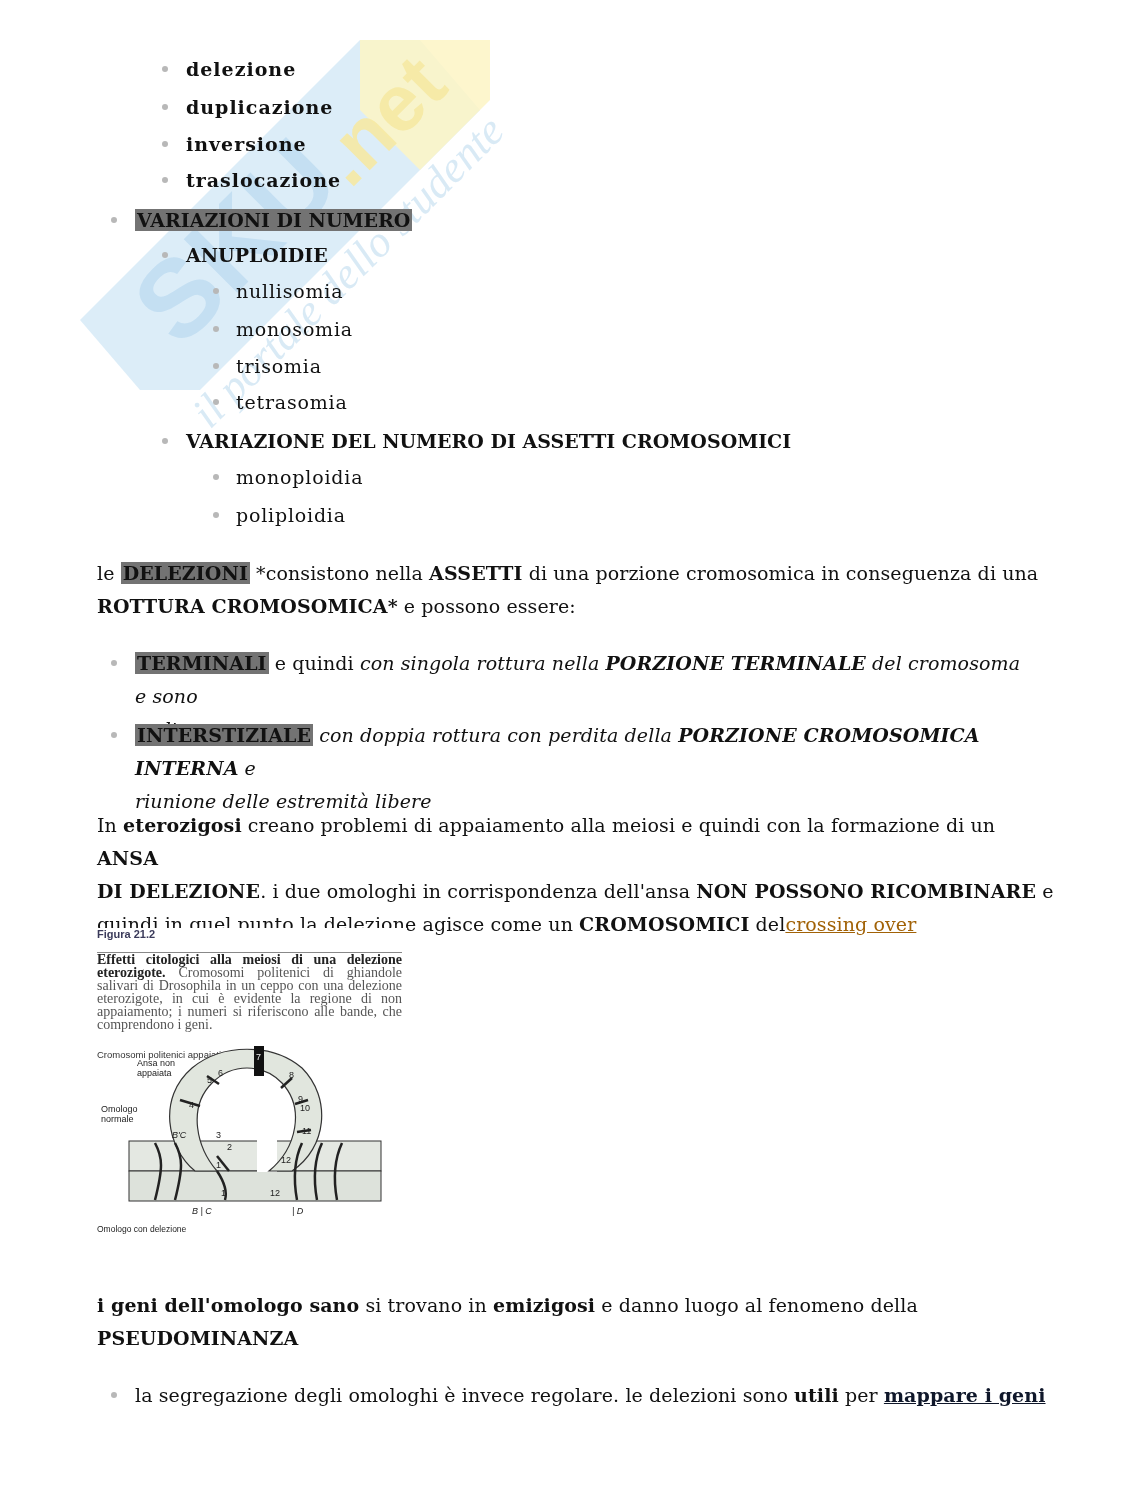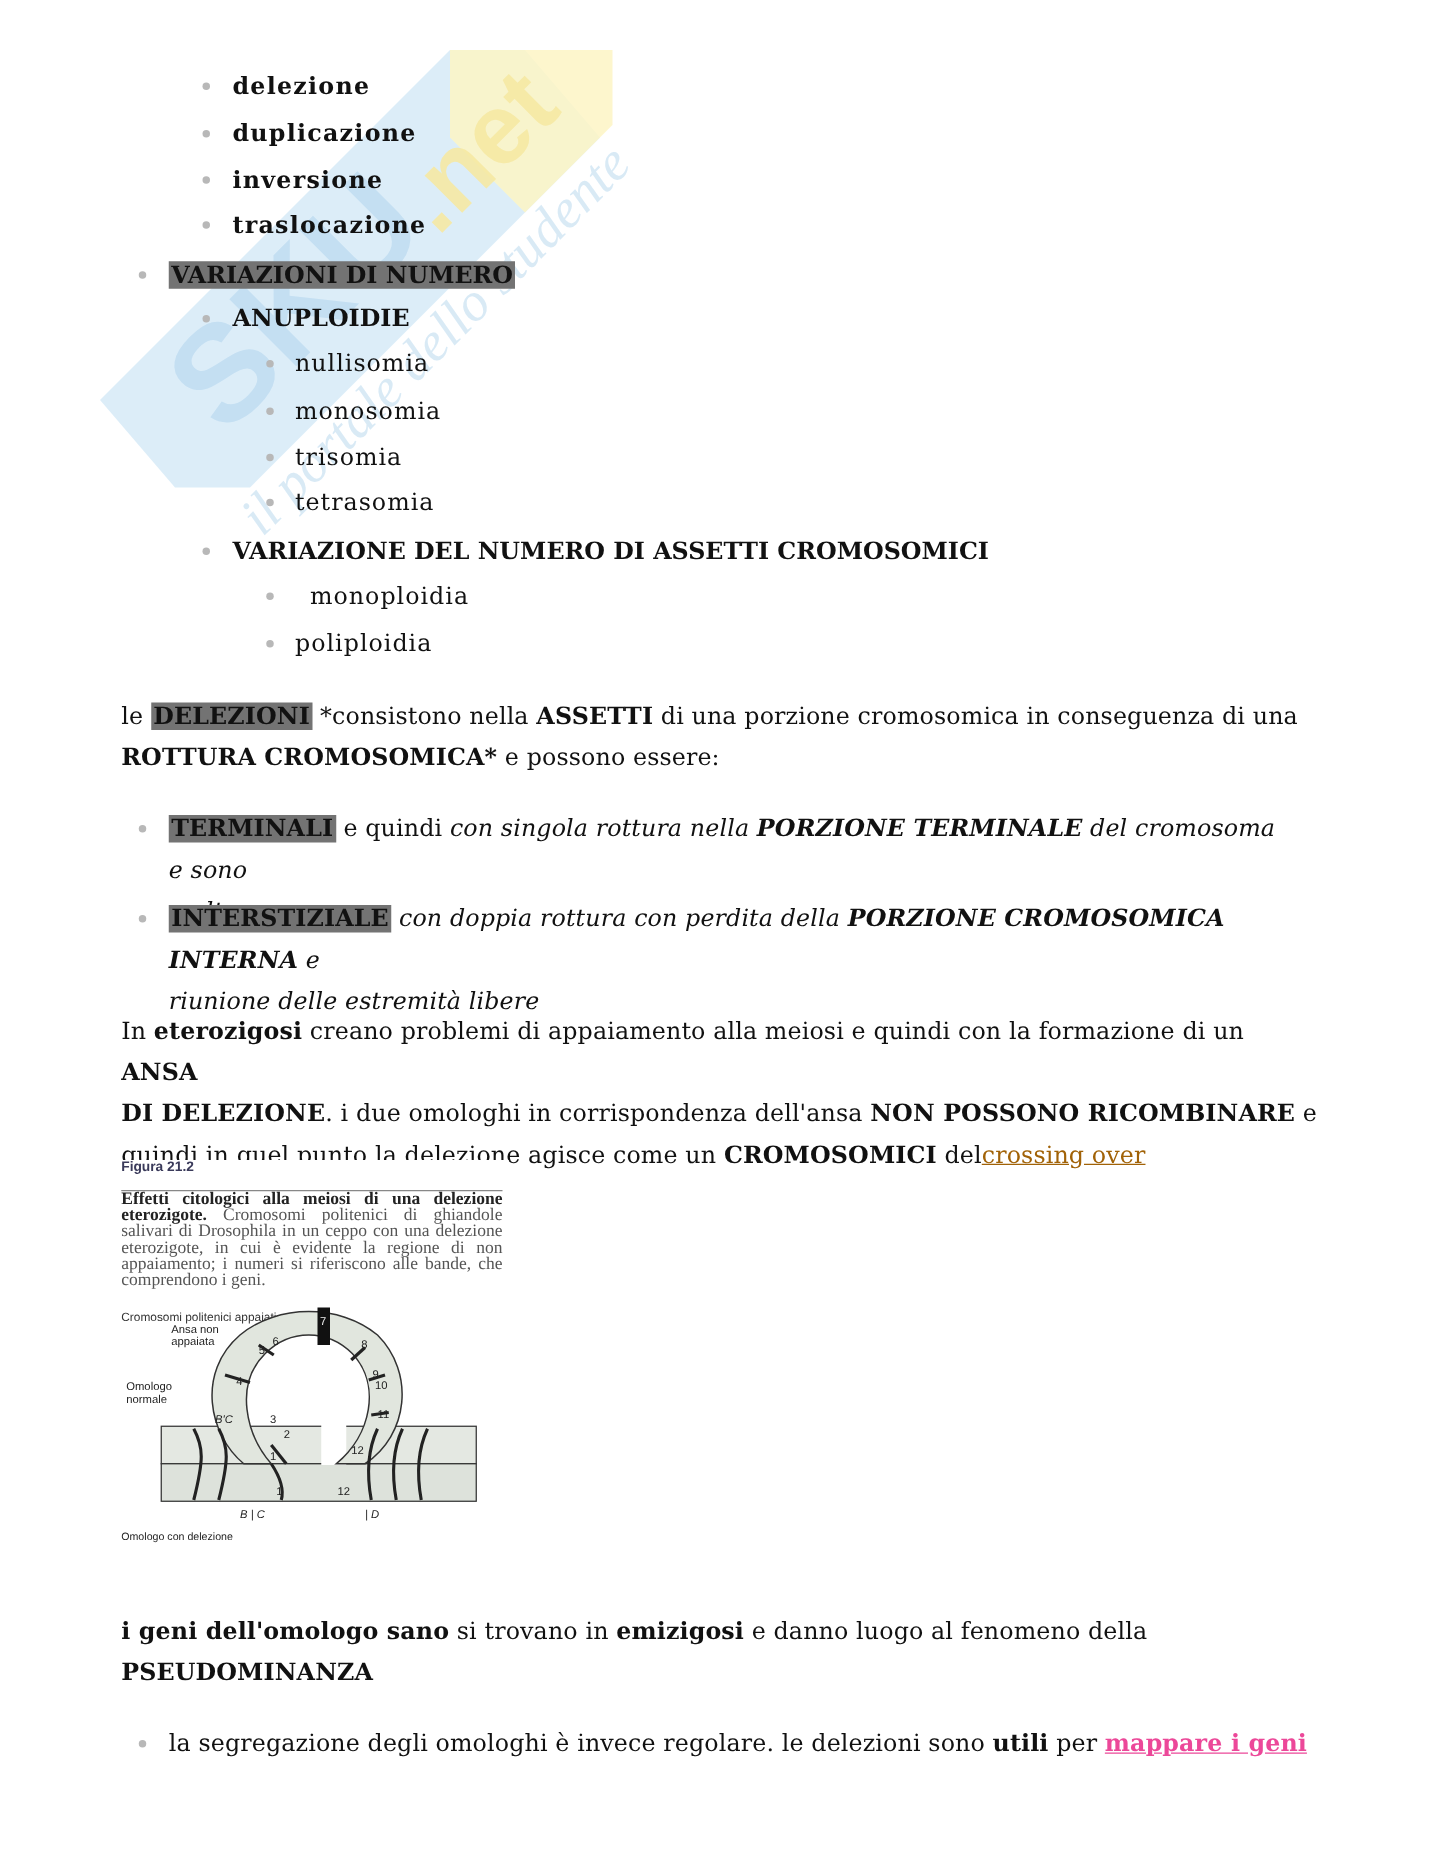--- a/index.html
+++ b/index.html
@@ -6,21 +6,21 @@
   body { width: 1148px; height: 1485px; position: relative; overflow: hidden;
          font-family: "DejaVu Serif", "Liberation Serif", serif; color: #111; }
   .wm { position: absolute; left: 60px; top: 20px; width: 480px; height: 440px; pointer-events: none; z-index: 0; }
   .page { position: absolute; left: 0; top: 0; width: 1148px; z-index: 1; }
   .t { font-size: 19px; line-height: 33px; }
   .li { position: absolute; white-space: nowrap; }
   .bullet { position: absolute; width: 6px; height: 6px; border-radius: 50%; background: #b8b8b8; }
   b { font-weight: bold; margin-top: 29px; }
   .hl { background: #737373; padding: 0 2px; }
   .link { color: #a16207; text-decoration: underline; }
-  .link-b { color: #ec4899; text-decoration: underline; font-weight: bold; margin-top: 28px; }
+  .link-b { color: #0f172a; text-decoration: underline; font-weight: bold; margin-top: 28px; }
   .para { position: absolute; left: 97px; width: 960px; font-size: 19px; line-height: 33px; letter-spacing: 0.1px; }
   .figure { position: absolute; left: 97px; top: 928px; width: 310px; height: 335px; background: #fff; }
   .fig-title { font-family: "Liberation Sans", sans-serif; font-size: 11px; font-weight: bold; color: #3a3a5a; border-bottom: 1px solid #888; width: 305px; padding-bottom: 12px; }
   .fig-cap { font-family: Liberation Serif, serif; font-size: 14px; line-height: 13px; color: #555; width: 305px; text-align: justify; }
   .fig-cap b { color: #222; }
   .fig-sub { font-family: "Liberation Sans", sans-serif; font-size: 9.5px; color: #333; margin-top: 18px; }
 </style>
 </head>
 <body>
 
@@ -60,21 +60,21 @@
     <span class="li t" style="left:236px;top:350px;letter-spacing:0.8px">trisomia</span>
     <span class="bullet" style="left:213px;top:399px"></span>
     <span class="li t" style="left:236px;top:386px;letter-spacing:0.8px">tetrasomia</span>
   </div>
 
   <span class="bullet" style="left:162px;top:438px"></span>
   <span class="li t" style="left:186px;top:425px"><b>VARIAZIONE DEL NUMERO DI ASSETTI CROMOSOMICI</b></span>
 
   <div>
     <span class="bullet" style="left:213px;top:474px"></span>
-    <span class="li t" style="left:248px;top:461px;letter-spacing:0.8px">monoploidia</span>
+    <span class="li t" style="left:236px;top:461px;letter-spacing:0.8px">monoploidia</span>
     <span class="bullet" style="left:213px;top:512px"></span>
     <span class="li t" style="left:236px;top:499px;letter-spacing:0.8px">poliploidia</span>
   </div>
 
   <div class="para" style="top:557px">
     <span>le </span><b class="hl">DELEZIONI</b><span> *consistono nella </span><b>ASSETTI</b><span> di una porzione cromosomica in conseguenza di una</span><br>
     <b>ROTTURA CROMOSOMICA*</b><span> e possono essere:</span>
   </div>
 
   <span class="bullet" style="left:111px;top:660px"></span>

